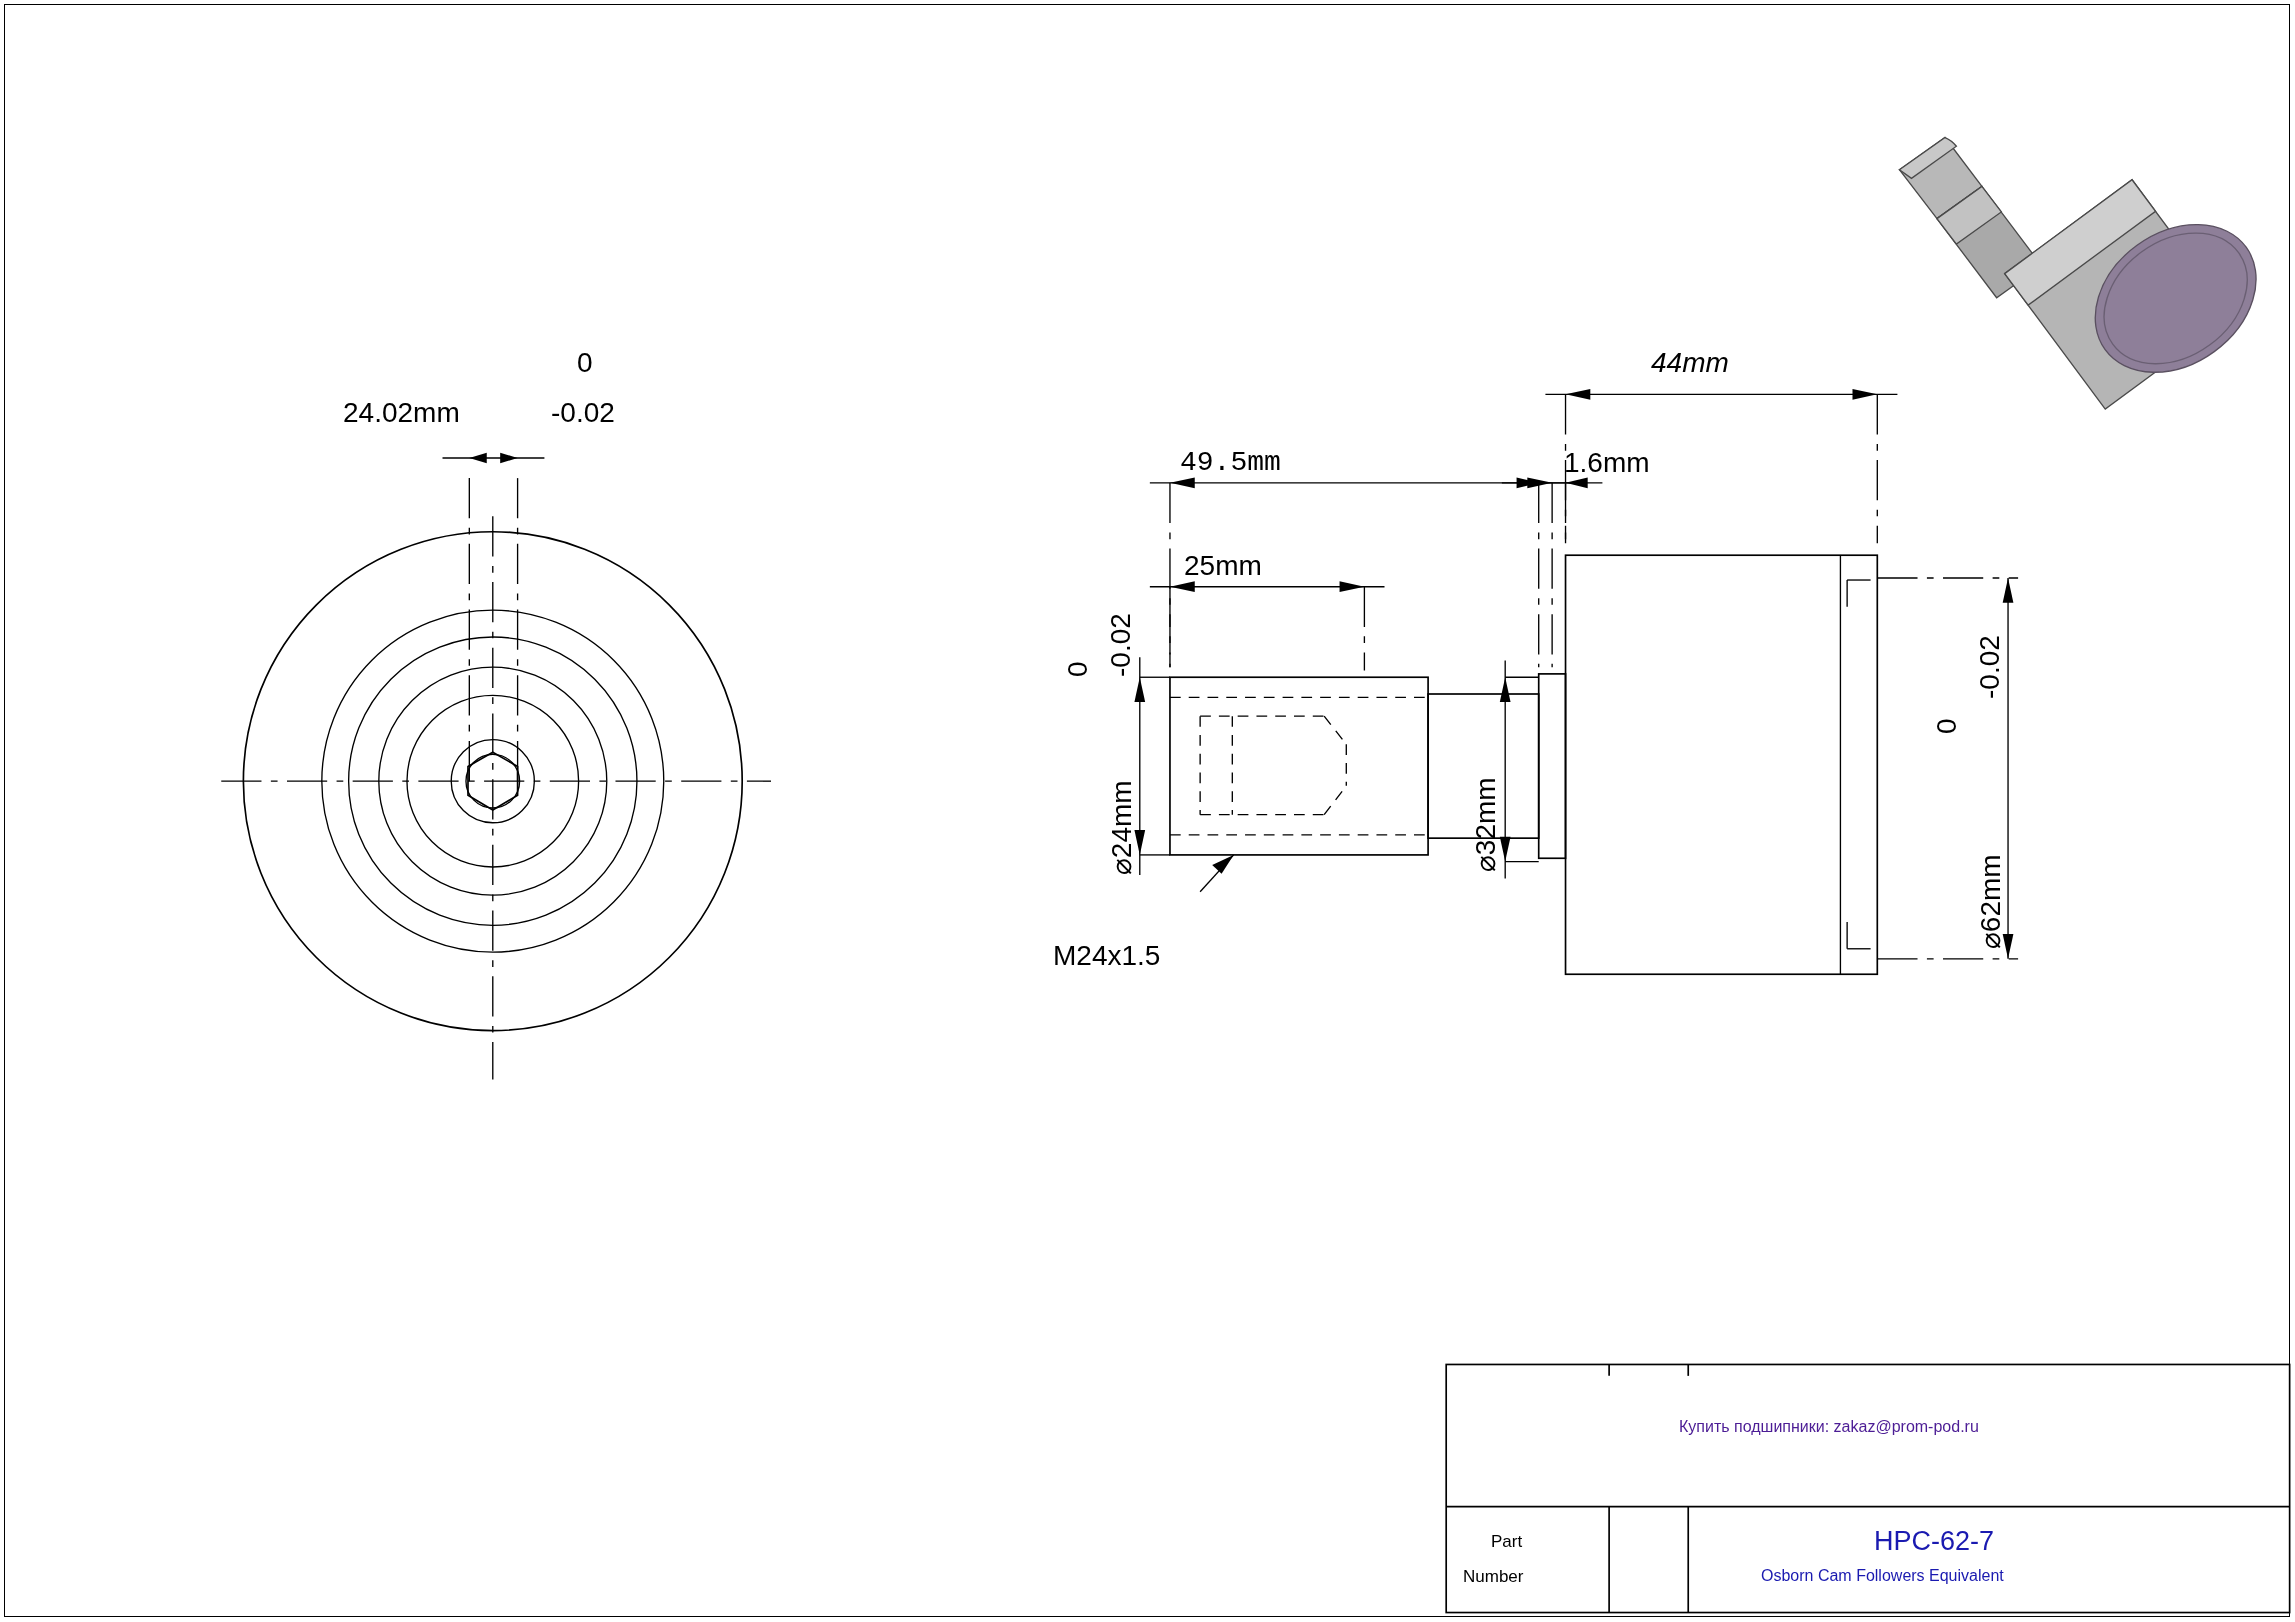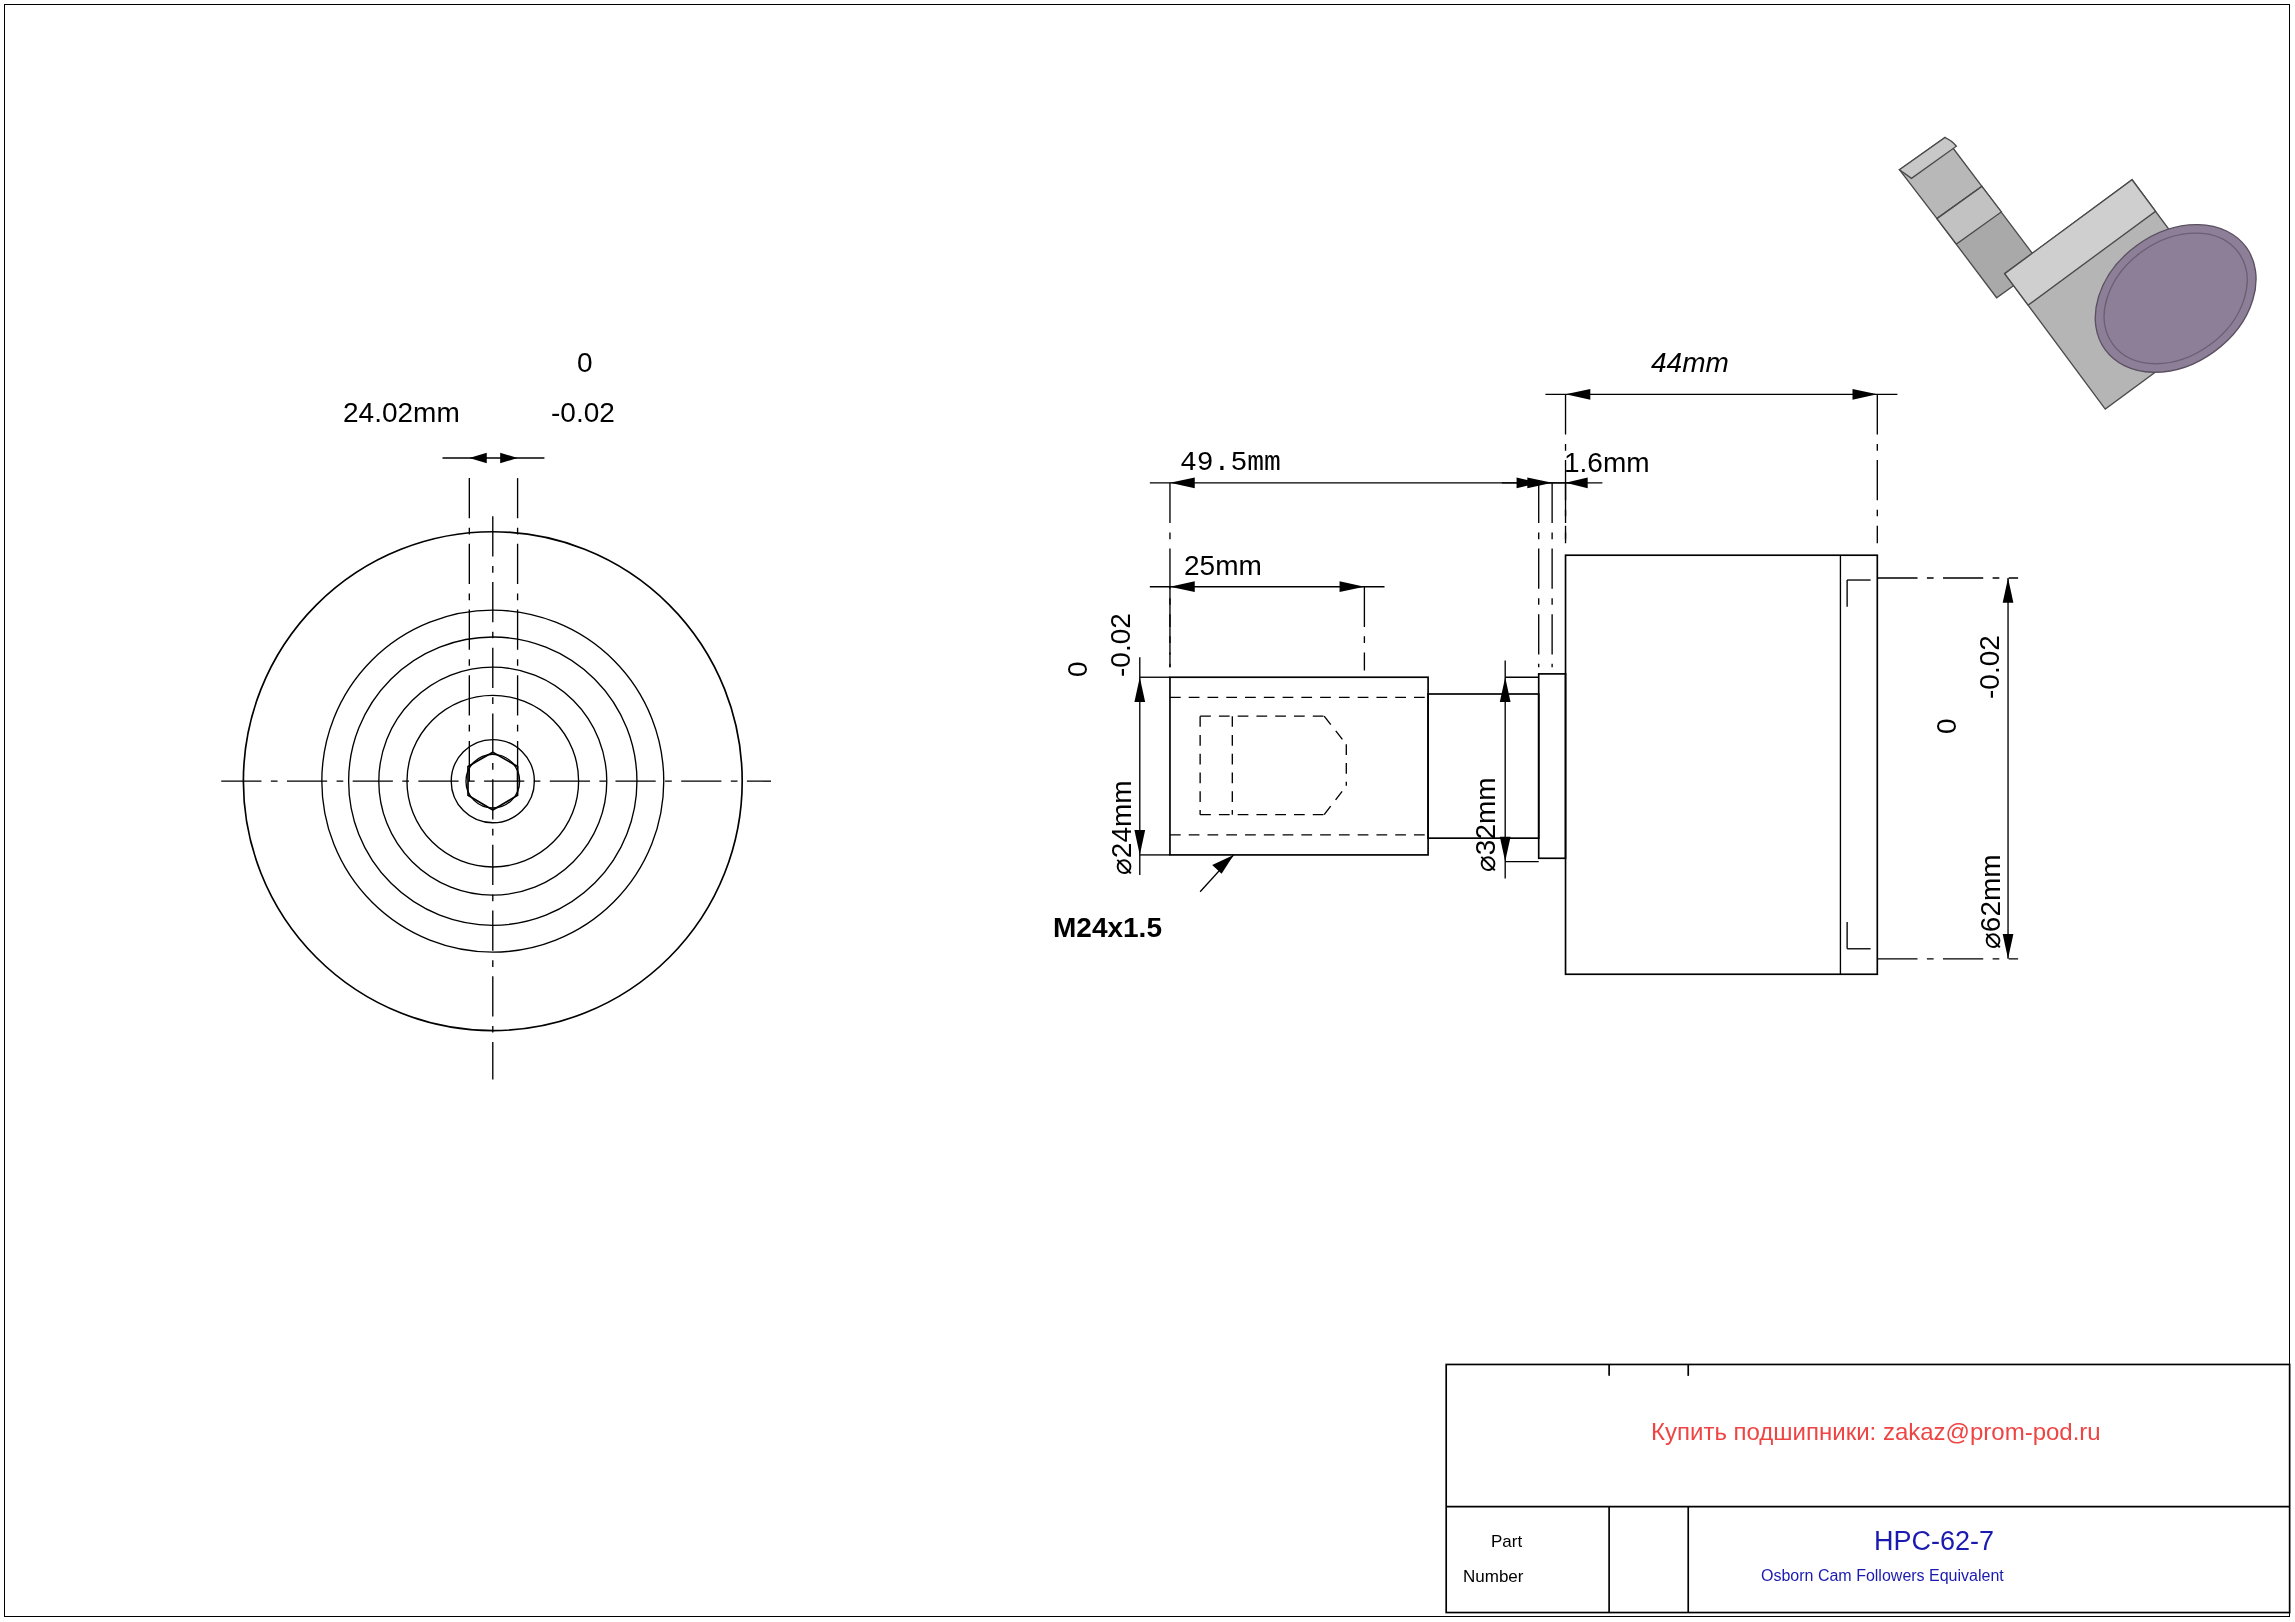--- a/index.html
+++ b/index.html
@@ -43,22 +43,23 @@
     white-space: nowrap;
   }
   .dim {
     font-size: 28px;
   }
   .rot90 {
     transform: rotate(-90deg);
     transform-origin: left top;
   }
   .tb-text {
-    font-size: 24px;
-    color: #ef4444;
+    font-size: 16px;
+    color: #4c1d95;
+    margin-left: 28px;
   }
   .tb-label {
     font-size: 17px;
   }
   .tb-part {
     font-size: 27px;
     color: #1a1ab0;
   }
   .tb-desc {
     font-size: 16px;
@@ -230,21 +231,21 @@
   <div class="lbl dim" style="left:1564px; top:447px;">1.6mm</div>
 
   <div class="lbl dim" style="left:1184px; top:550px;text-align:right;">25mm</div>
 
   <div class="lbl dim rot90" style="left:1062px; top:677px;">0</div>
   <div class="lbl dim rot90" style="left:1105px; top:677px;">-0.02</div>
   <div class="lbl dim rot90" style="left:1105px; top:875px;">
     <span>⌀</span><span>24mm</span>
   </div>
 
-  <div class="lbl dim" style="left:1053px; top:912px;font-weight:bold;">M24x1.5</div>
+  <div class="lbl dim" style="left:1053px; top:940px;">M24x1.5</div>
 
   <div class="lbl dim rot90" style="left:1469px; top:872px;">
     <span>⌀</span><span>32mm</span>
   </div>
 
   <div class="lbl dim rot90" style="left:1931px; top:734px;">0</div>
   <div class="lbl dim rot90" style="left:1974px; top:699px;">-0.02</div>
   <div class="lbl dim rot90" style="left:1974px; top:949px;">
     <span>⌀</span><span>62mm</span>
   </div>

